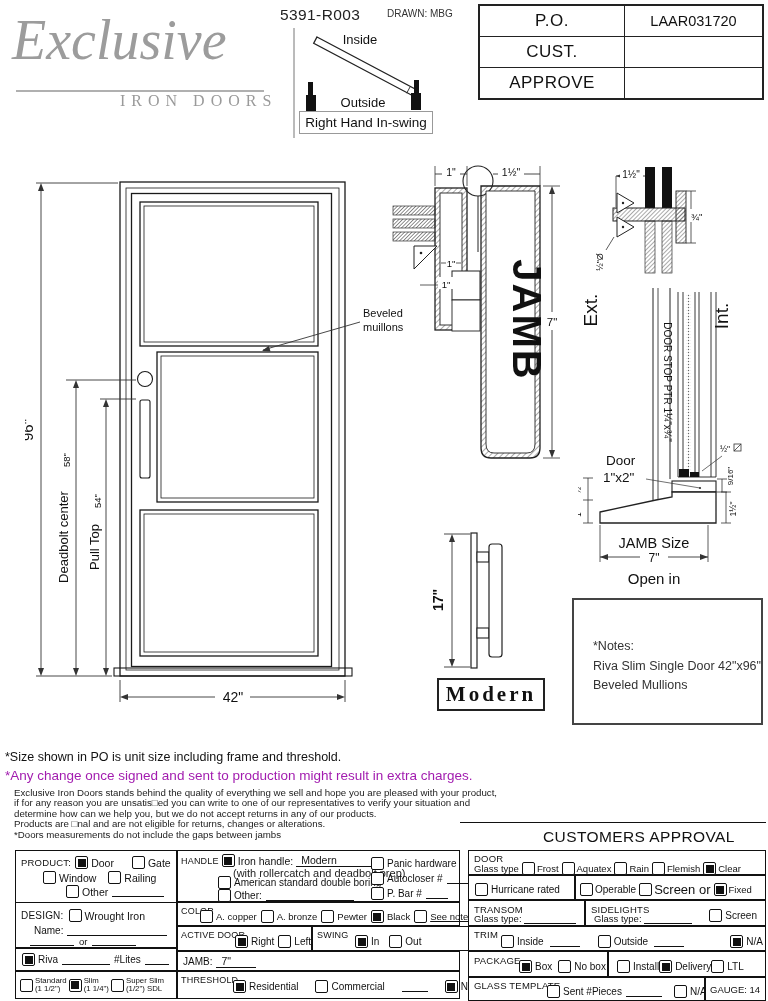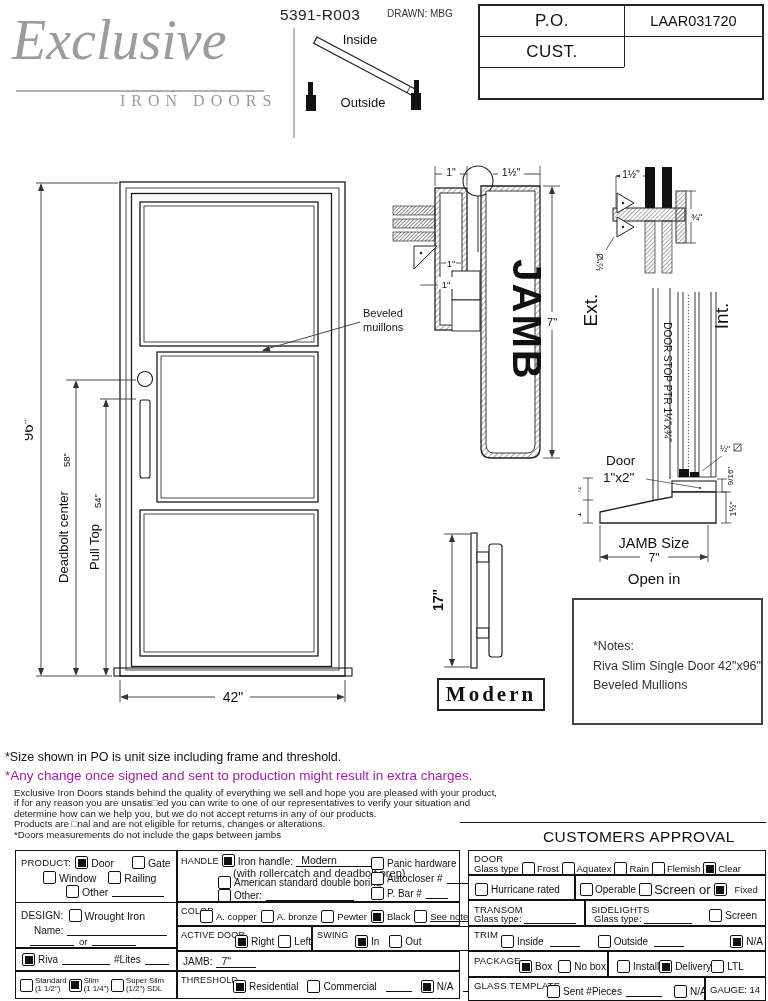--- a/index.html
+++ b/index.html
@@ -59,26 +59,28 @@
     <line x1="294" y1="28" x2="294" y2="138" stroke="#777" stroke-width="1"></line>
     <polygon points="317,37 417,90 413.7,96.2 313.7,43.2" fill="#fff" stroke="#222" stroke-width="1.3"></polygon>
     <line x1="410" y1="87" x2="406.7" y2="93.2" stroke="#222" stroke-width="0.9"></line>
     <rect x="308" y="82" width="5" height="13" fill="#111"></rect>
     <rect x="306" y="95" width="10" height="16" fill="#111"></rect>
     <rect x="414" y="80" width="5" height="13" fill="#111"></rect>
     <rect x="411" y="93" width="10" height="17" fill="#111"></rect>
     <text x="360" y="44" text-anchor="middle" font-size="13">Inside</text>
     <text x="363" y="107" text-anchor="middle" font-size="13">Outside</text>
   </svg>
+  <div class="abs rhs-box" style="left:299px;top:111px;width:132px;height:21px">Right Hand In-swing</div>
 
   <div class="abs po-table" style="left:478px;top:4px">
     <div class="po-cell po-label">P.O.</div>
     <div class="po-cell po-value">LAAR031720</div>
     <div class="po-cell po-label">CUST.</div>
     <div class="po-cell po-value"></div>
+    <div class="po-cell po-label">APPROVE</div>
     <div class="po-cell po-value"></div>
   </div>
 
   <svg class="abs" style="left:25px;top:155px" width="395" height="600" viewBox="25 155 395 600">
     <g stroke="#1a1a1a" fill="none" stroke-width="1.3">
       <rect x="120" y="182" width="225" height="494"></rect>
       <rect x="126" y="188" width="213" height="482" stroke-width="0.8"></rect>
       <rect x="131.5" y="193.5" width="200" height="473"></rect>
       <rect x="140" y="202" width="178" height="144"></rect>
       <rect x="144" y="206" width="170" height="136" stroke-width="0.8"></rect>
@@ -473,21 +475,21 @@
 
   <div class="cell" style="left:177px;top:951px;width:283px;height:20px">
     <div class="frow" style="left:5px;top:3px;font-size:10px">
       <span>JAMB:</span>
       <span class="blankv" style="width:30px;height:12px">7"</span>
     </div>
   </div>
 
   <div class="cell" style="left:177px;top:971px;width:283px;height:28px">
     <span class="flabel" style="left:3px;top:3px">THRESHOLD</span>
-    <div class="frow" style="left:55px;top:8px;font-size:10px;gap:9px">
+    <div class="frow" style="left:55px;top:8px;font-size:10px;gap:17px">
       <span class="ci">
           <span class="cb on"></span>
           <span>Residential</span>
         </span>
       <span class="ci">
           <span class="cb"></span>
           <span>Commercial</span>
         </span>
       <span class="blank" style="width:26px"></span>
       <span class="ci">
@@ -536,21 +538,21 @@
   <div class="cell" style="left:575px;top:875px;width:191px;height:25px">
     <div class="frow" style="left:4px;top:6px;font-size:10px;gap:3px">
       <span class="ci" style="gap:2px">
           <span class="cb"></span>
           <span>Operable</span>
         </span>
       <span class="ci" style="gap:2px">
           <span class="cb"></span>
           <span style="font-size:13px">Screen or</span>
         </span>
-      <span class="ci" style="gap:8px">
+      <span class="ci" style="gap:2px">
           <span class="cb on"></span>
           <span style="font-size:9.5px">Fixed</span>
         </span>
     </div>
   </div>
 
   <div class="cell" style="left:468px;top:900px;width:117px;height:26px">
     <span class="flabel" style="left:5px;top:3px;font-size:9.5px">TRANSOM</span>
     <div class="frow" style="left:5px;top:12px;font-size:9.5px;gap:2px">
       <span>Glass type:</span>

